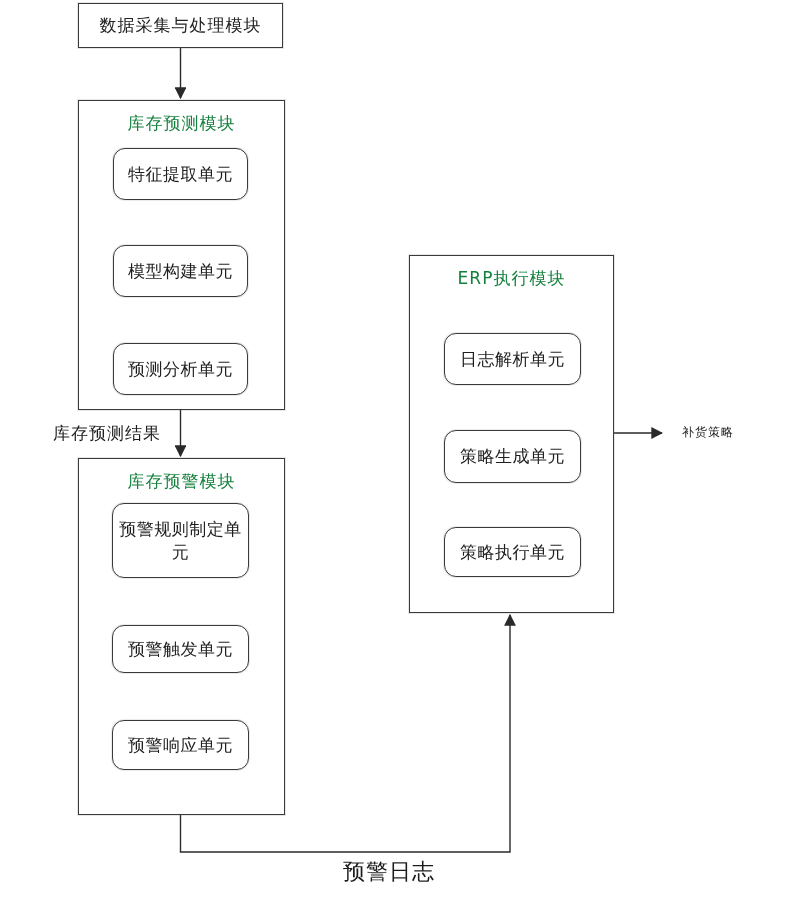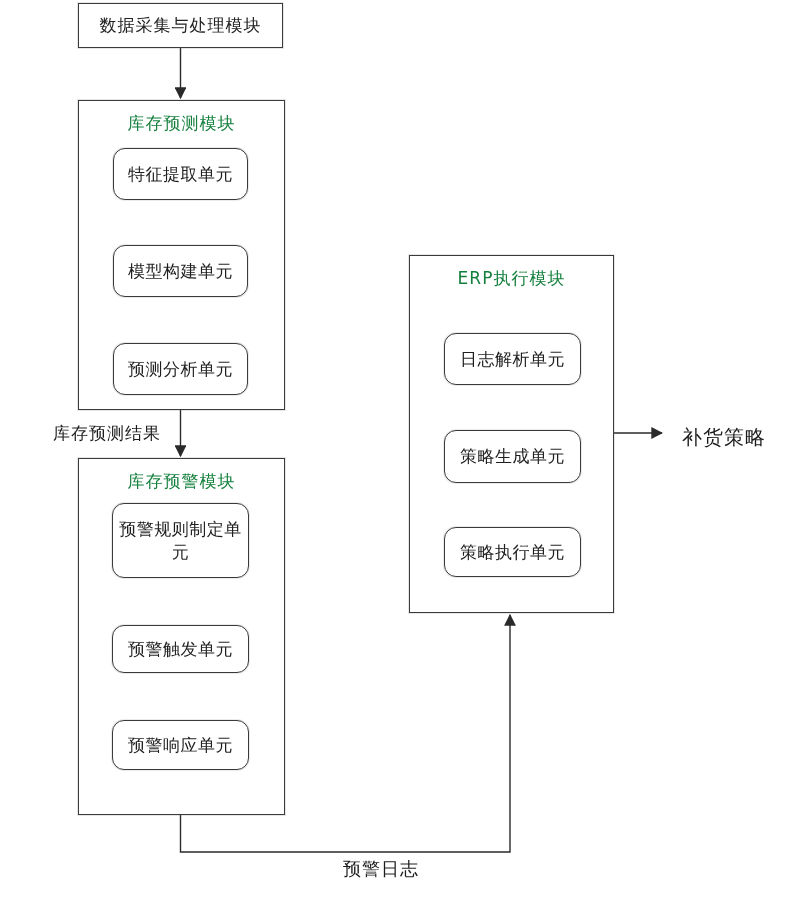--- a/index.html
+++ b/index.html
@@ -105,16 +105,16 @@
   <div class="unit" style="left:112px; top:625px; width:137px; height:48px;">预警触发单元</div>
   <div class="unit" style="left:112px; top:720px; width:137px; height:50px;">预警响应单元</div>
 
   <div class="module" style="left:409px; top:255px; width:205px; height:358px;"></div>
   <div class="module-title" style="left:409px; top:267px; width:205px;">ERP执行模块</div>
   <div class="unit" style="left:444px; top:333px; width:137px; height:52px;">日志解析单元</div>
   <div class="unit" style="left:444px; top:430px; width:137px; height:53px;">策略生成单元</div>
   <div class="unit" style="left:444px; top:527px; width:137px; height:50px;">策略执行单元</div>
 
   <div class="edge-label" style="left:53px; top:422px;">库存预测结果</div>
-  <div class="edge-label" style="left:682px; top:424px; font-size:20px;">补货策略</div>
-  <div class="edge-label" style="left:343px; top:857px; font-size:18px;font-family:Liberation Serif, serif;">预警日志</div>
+  <div class="edge-label" style="left:682px; top:424px; font-size:12px;">补货策略</div>
+  <div class="edge-label" style="left:343px; top:857px; font-size:22px;font-family:Liberation Serif, serif;">预警日志</div>
 
 </div>
 
 </body></html>

